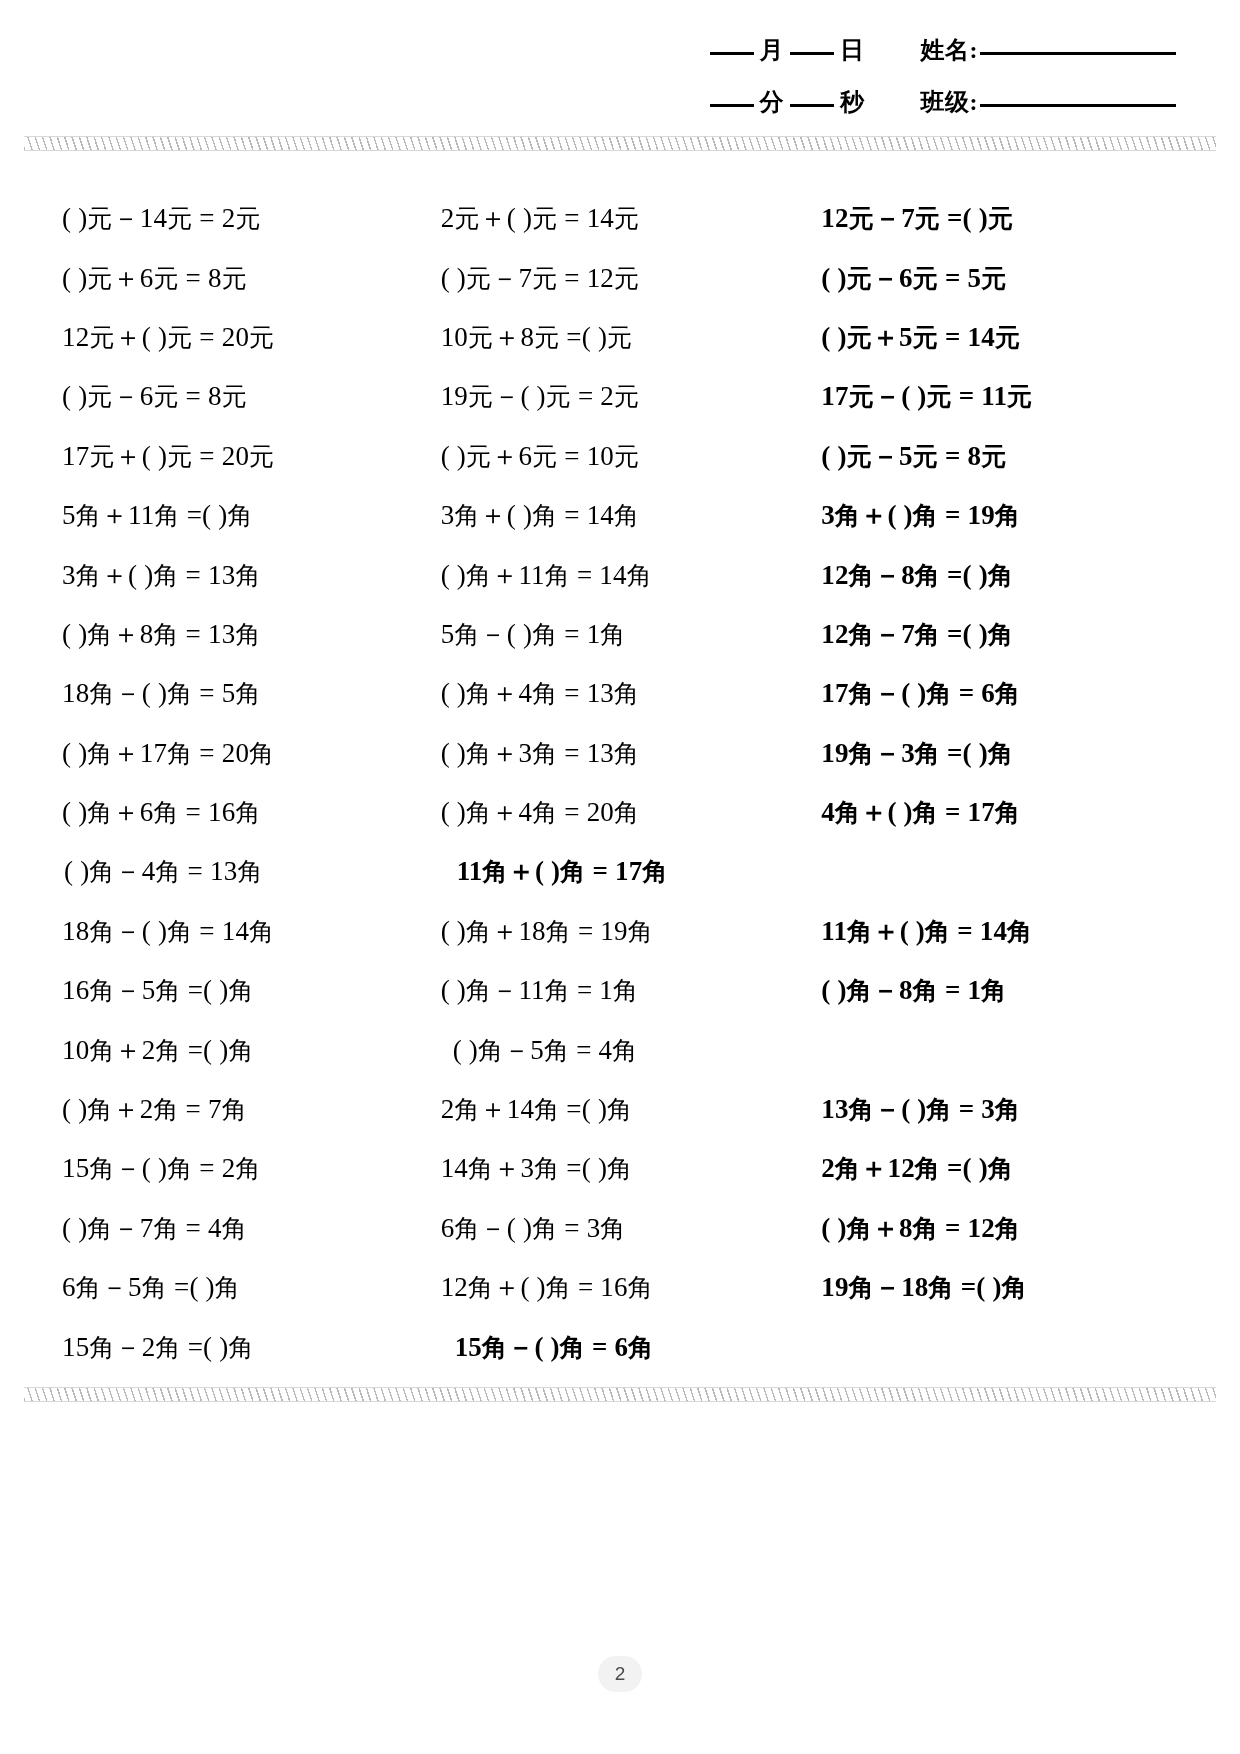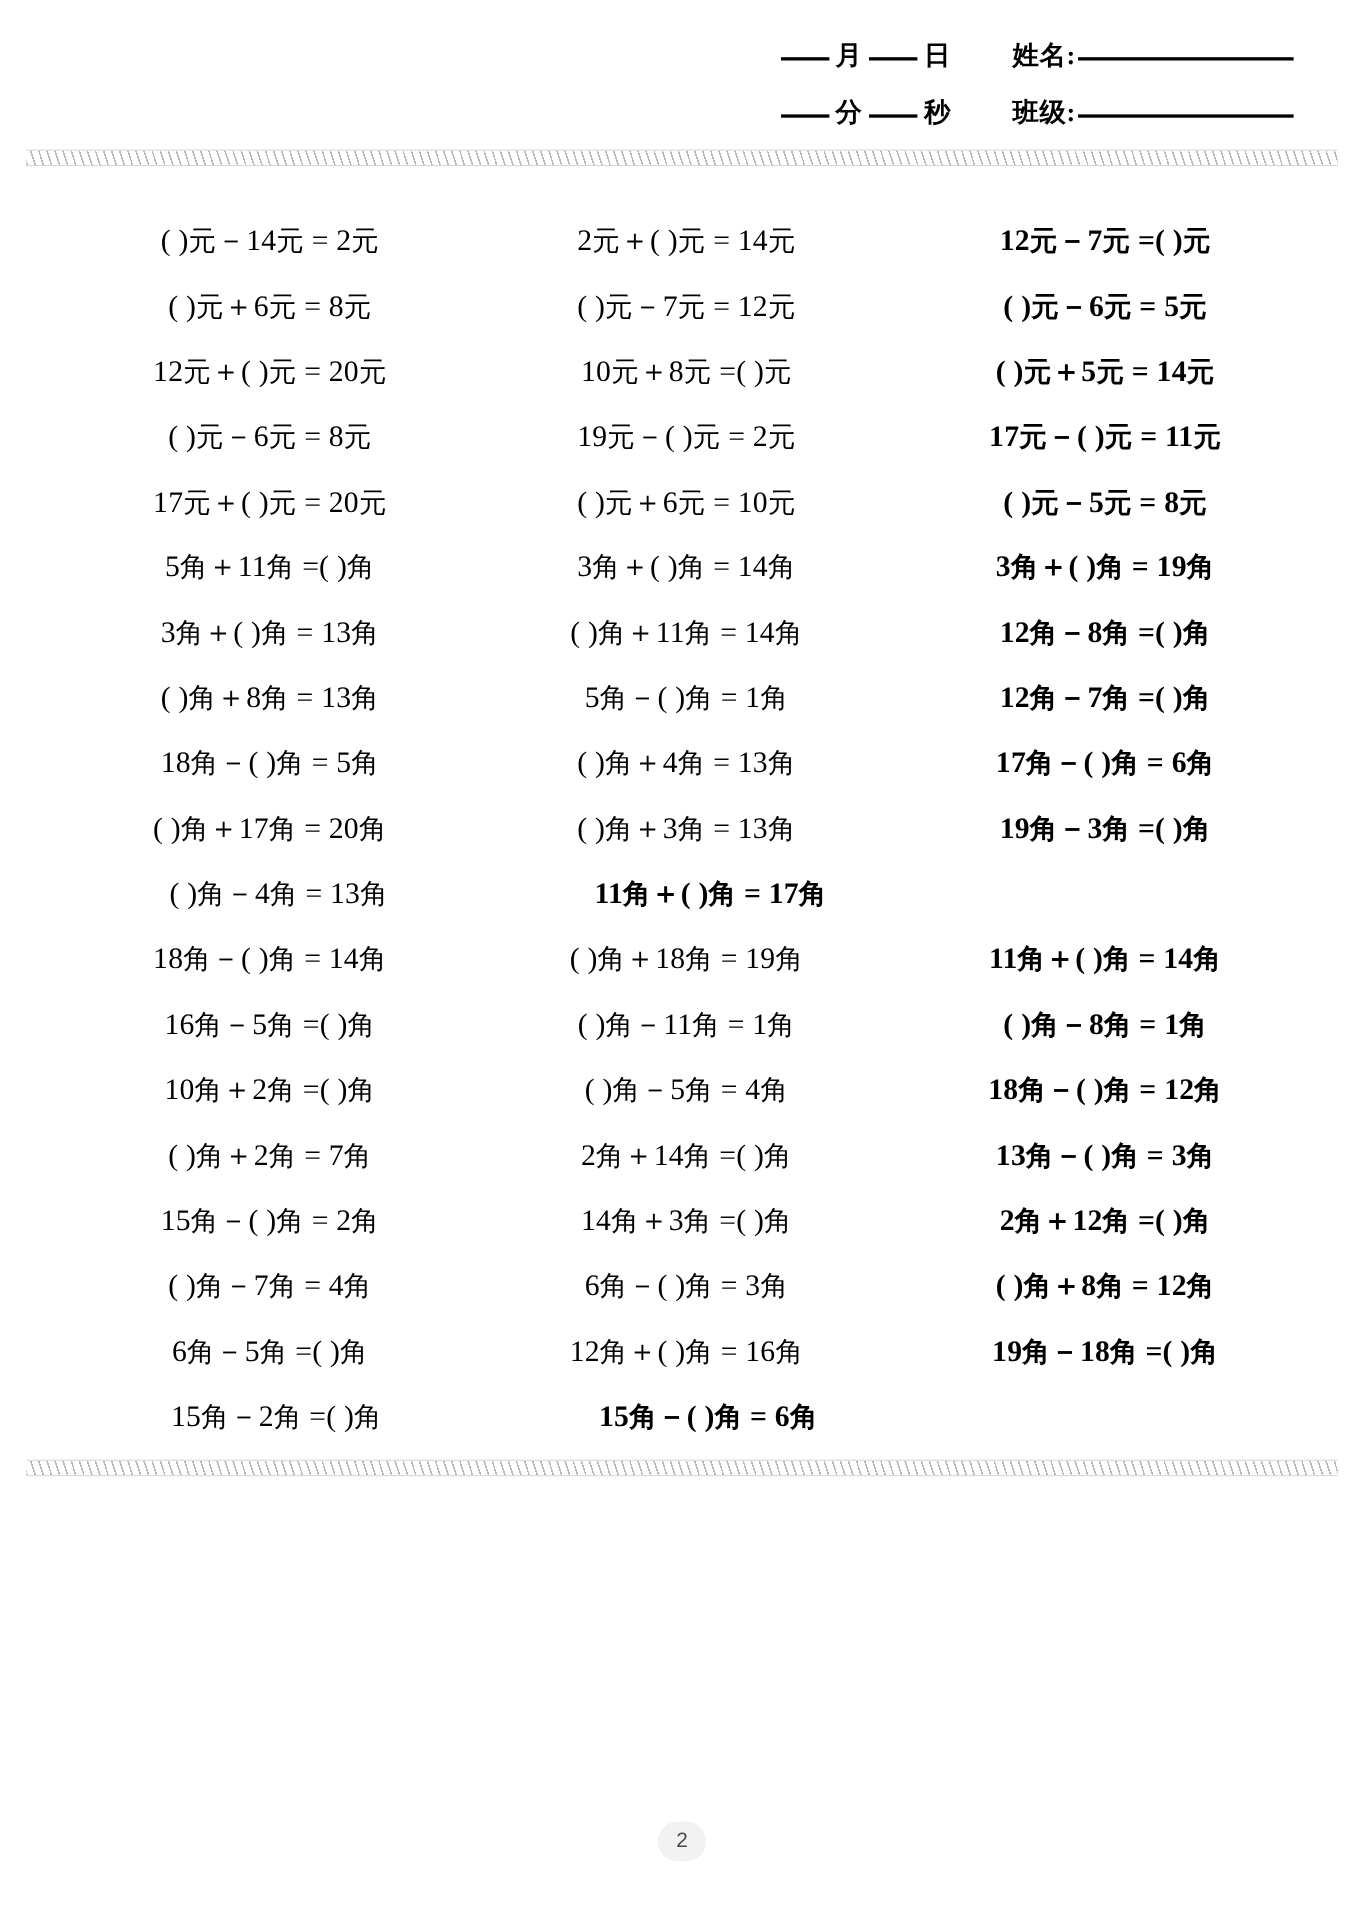--- a/index.html
+++ b/index.html
@@ -77,21 +77,20 @@
   .hatch.bottom { margin-top: 10px; }
 
   
   .problems {
     padding: 38px 52px 0 52px;
   }
   .prow {
     display: flex;
     height: 59.4px;
     align-items: center;
-    text-align: center;
   }
   .pcell {
     width: 33.33%;
     font-size: 27px;
     line-height: 1;
     white-space: nowrap;
     letter-spacing: 0.2px;
   }
   .pcell.c0 { padding-left: 10px; }
   .pcell.c1 { padding-left: 12px; }
@@ -197,37 +196,41 @@
         <div class="pcell c0">18<span class="unit">角</span>－(    )<span class="unit">角</span> = 5<span class="unit">角</span></div>
         <div class="pcell c1">(    )<span class="unit">角</span>＋4<span class="unit">角</span> = 13<span class="unit">角</span></div>
         <div class="pcell c2">17<span class="unit">角</span>－(    )<span class="unit">角</span> = 6<span class="unit">角</span></div>
       </div>
       <div class="prow">
         <div class="pcell c0">(    )<span class="unit">角</span>＋17<span class="unit">角</span> = 20<span class="unit">角</span></div>
         <div class="pcell c1">(    )<span class="unit">角</span>＋3<span class="unit">角</span> = 13<span class="unit">角</span></div>
         <div class="pcell c2">19<span class="unit">角</span>－3<span class="unit">角</span> =(    )<span class="unit">角</span></div>
       </div>
       <div class="prow">
+        <div class="pcell c0">(    )<span class="unit">角</span>＋6<span class="unit">角</span> = 16<span class="unit">角</span></div>
+        <div class="pcell c1">(    )<span class="unit">角</span>＋4<span class="unit">角</span> = 20<span class="unit">角</span></div>
+        <div class="pcell c2">4<span class="unit">角</span>＋(    )<span class="unit">角</span> = 17<span class="unit">角</span></div>
+      </div>
+      <div class="prow">
         <div class="pcell c1">(    )<span class="unit">角</span>－4<span class="unit">角</span> = 13<span class="unit">角</span></div>
         <div class="pcell c2">11<span class="unit">角</span>＋(    )<span class="unit">角</span> = 17<span class="unit">角</span></div>
       </div>
       <div class="prow">
         <div class="pcell c0">18<span class="unit">角</span>－(    )<span class="unit">角</span> = 14<span class="unit">角</span></div>
         <div class="pcell c1">(    )<span class="unit">角</span>＋18<span class="unit">角</span> = 19<span class="unit">角</span></div>
         <div class="pcell c2">11<span class="unit">角</span>＋(    )<span class="unit">角</span> = 14<span class="unit">角</span></div>
       </div>
       <div class="prow">
         <div class="pcell c0">16<span class="unit">角</span>－5<span class="unit">角</span> =(    )<span class="unit">角</span></div>
         <div class="pcell c1">(    )<span class="unit">角</span>－11<span class="unit">角</span> = 1<span class="unit">角</span></div>
         <div class="pcell c2">(    )<span class="unit">角</span>－8<span class="unit">角</span> = 1<span class="unit">角</span></div>
       </div>
       <div class="prow">
         <div class="pcell c0">10<span class="unit">角</span>＋2<span class="unit">角</span> =(    )<span class="unit">角</span></div>
         <div class="pcell c1">(    )<span class="unit">角</span>－5<span class="unit">角</span> = 4<span class="unit">角</span></div>
-        <div class="pcell c2">18<span class="unit">角</span>－(    )<span class="unit">角</span> = 12<span class="unit">角</span></div>
       </div>
       <div class="prow">
         <div class="pcell c0">(    )<span class="unit">角</span>＋2<span class="unit">角</span> = 7<span class="unit">角</span></div>
         <div class="pcell c1">2<span class="unit">角</span>＋14<span class="unit">角</span> =(    )<span class="unit">角</span></div>
         <div class="pcell c2">13<span class="unit">角</span>－(    )<span class="unit">角</span> = 3<span class="unit">角</span></div>
       </div>
       <div class="prow">
         <div class="pcell c0">15<span class="unit">角</span>－(    )<span class="unit">角</span> = 2<span class="unit">角</span></div>
         <div class="pcell c1">14<span class="unit">角</span>＋3<span class="unit">角</span> =(    )<span class="unit">角</span></div>
         <div class="pcell c2">2<span class="unit">角</span>＋12<span class="unit">角</span> =(    )<span class="unit">角</span></div>

